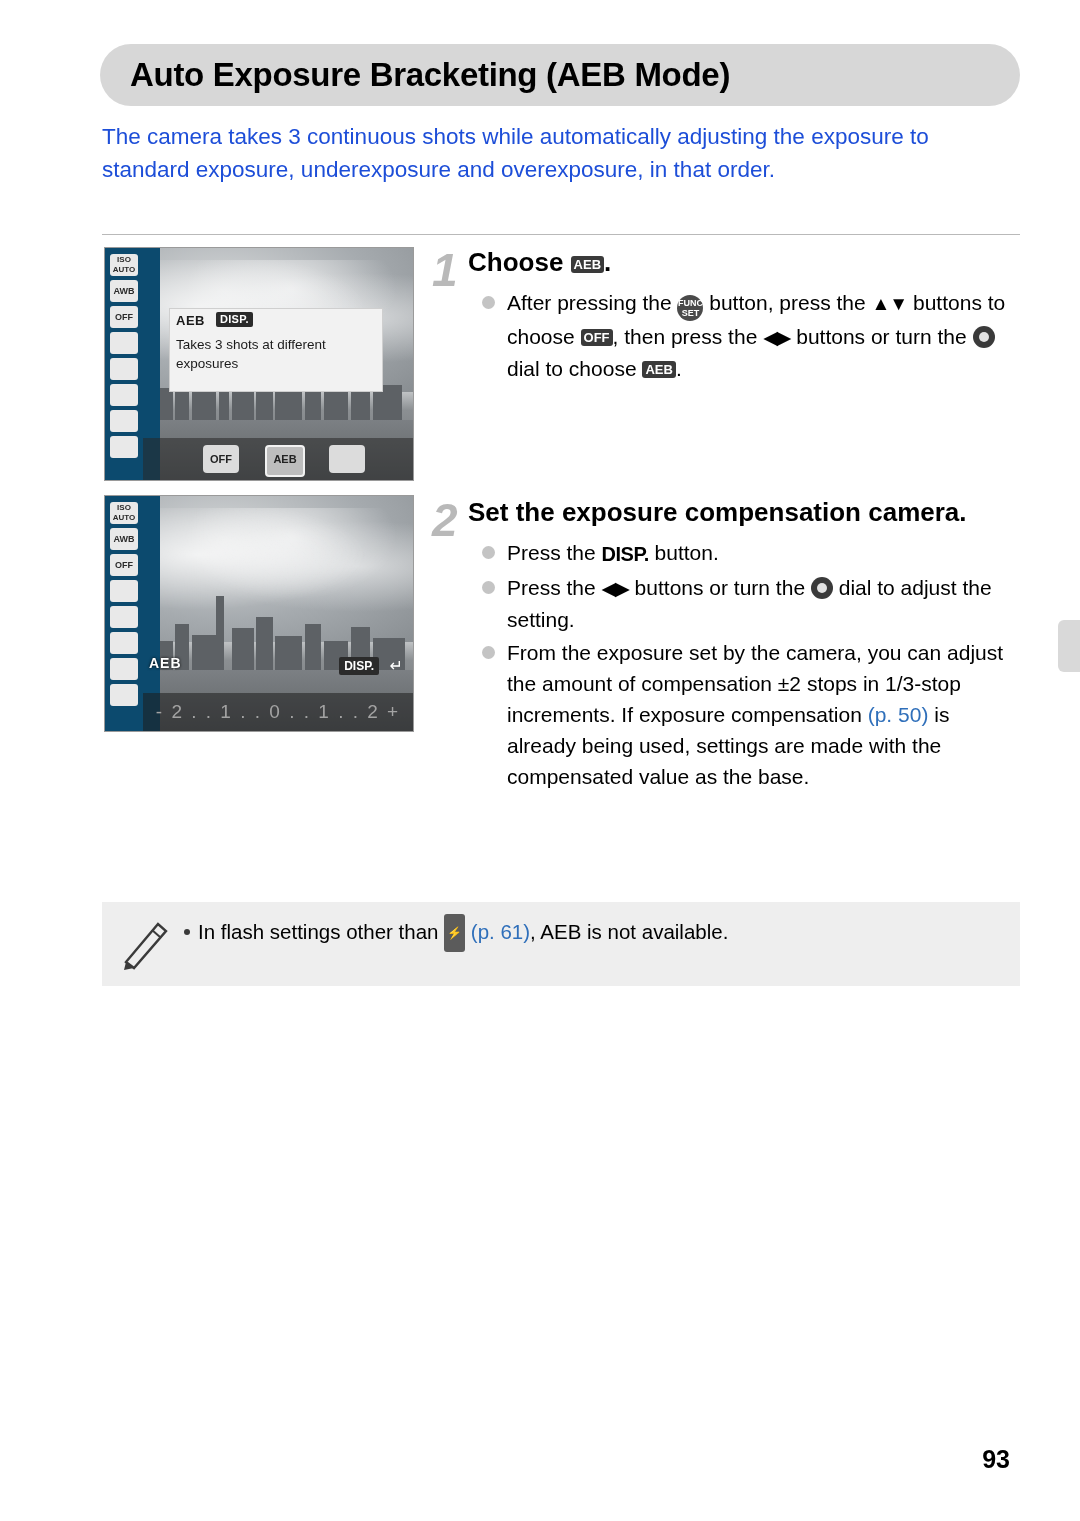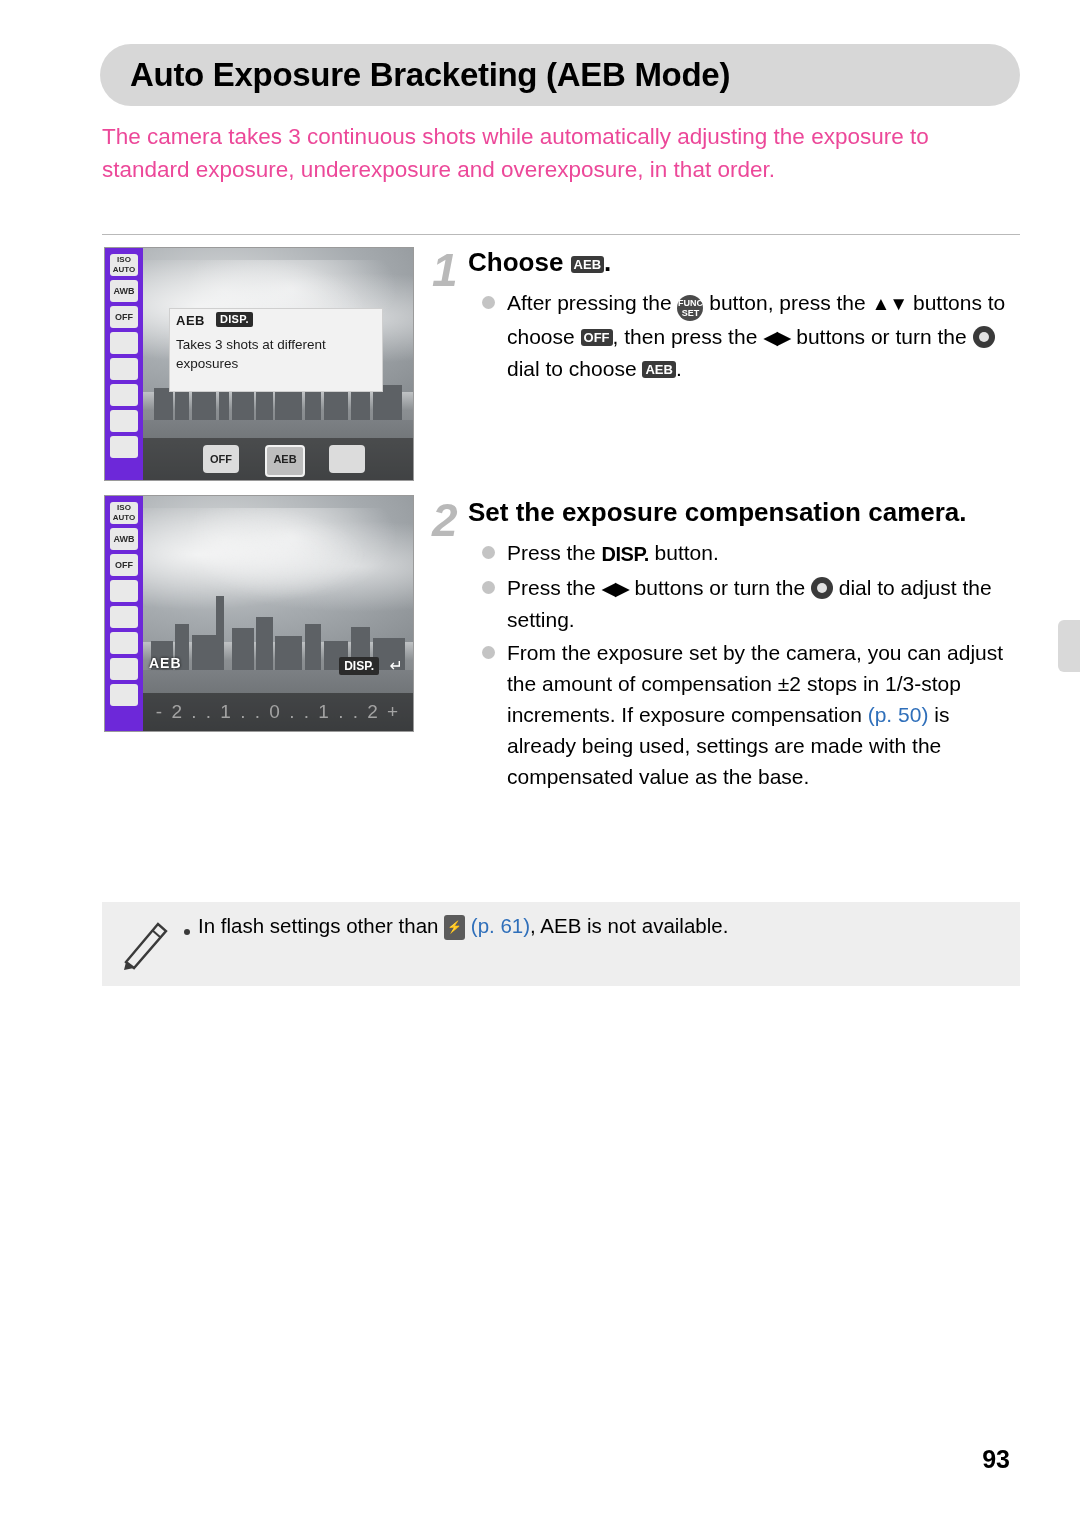--- a/index.html
+++ b/index.html
@@ -39,21 +39,21 @@
   }
 
   
   .intro {
     position: absolute;
     left: 102px;
     top: 120px;
     width: 900px;
     font-size: 22.5px;
     line-height: 33px;
-    color: #ec4899;
+    color: #1d4ed8;
   }
 
   .hr {
     position: absolute;
     left: 102px;
     top: 234px;
     width: 918px;
     height: 1px;
     background: #b9b9b9;
   }
@@ -65,22 +65,23 @@
     border: 1px solid #9a9a9a;
     overflow: hidden;
   }
   .lcd1 { left: 104px; top: 247px; width: 308px; height: 232px; }
   .lcd2 { left: 104px; top: 495px; width: 308px; height: 235px; }
 
   
   .rail {
     position: absolute;
     left: 0; top: 0;
-    width: 38px; height: 100%;
-    background: #6d28d9;
+    width: 47px; height: 100%;
+    background: #0c4a6e;
+    padding-left: 8px;
   }
   .rail .ic {
     position: absolute;
     left: 5px;
     width: 28px; height: 22px;
     background: #e9e9e9;
     border-radius: 3px;
     color: #2b2b2b;
     font-size: 9px;
     font-weight: bold;
@@ -304,21 +305,21 @@
     position: absolute; left: 16px; top: 14px;
     width: 52px; height: 56px;
   }
   .note .nlines {
     position: absolute; left: 80px; top: 12px; right: 14px;
   }
   .note .nline {
     position: relative;
     padding-left: 16px;
     font-size: 20.5px;
-    line-height: 23px;
+    line-height: 36px;
   }
   .note .nline::before {
     content: "";
     position: absolute; left: 2px; top: 15px;
     width: 6px; height: 6px; border-radius: 50%;
     background: #3a3a3a;
   }
 
   
   .side-tab {

